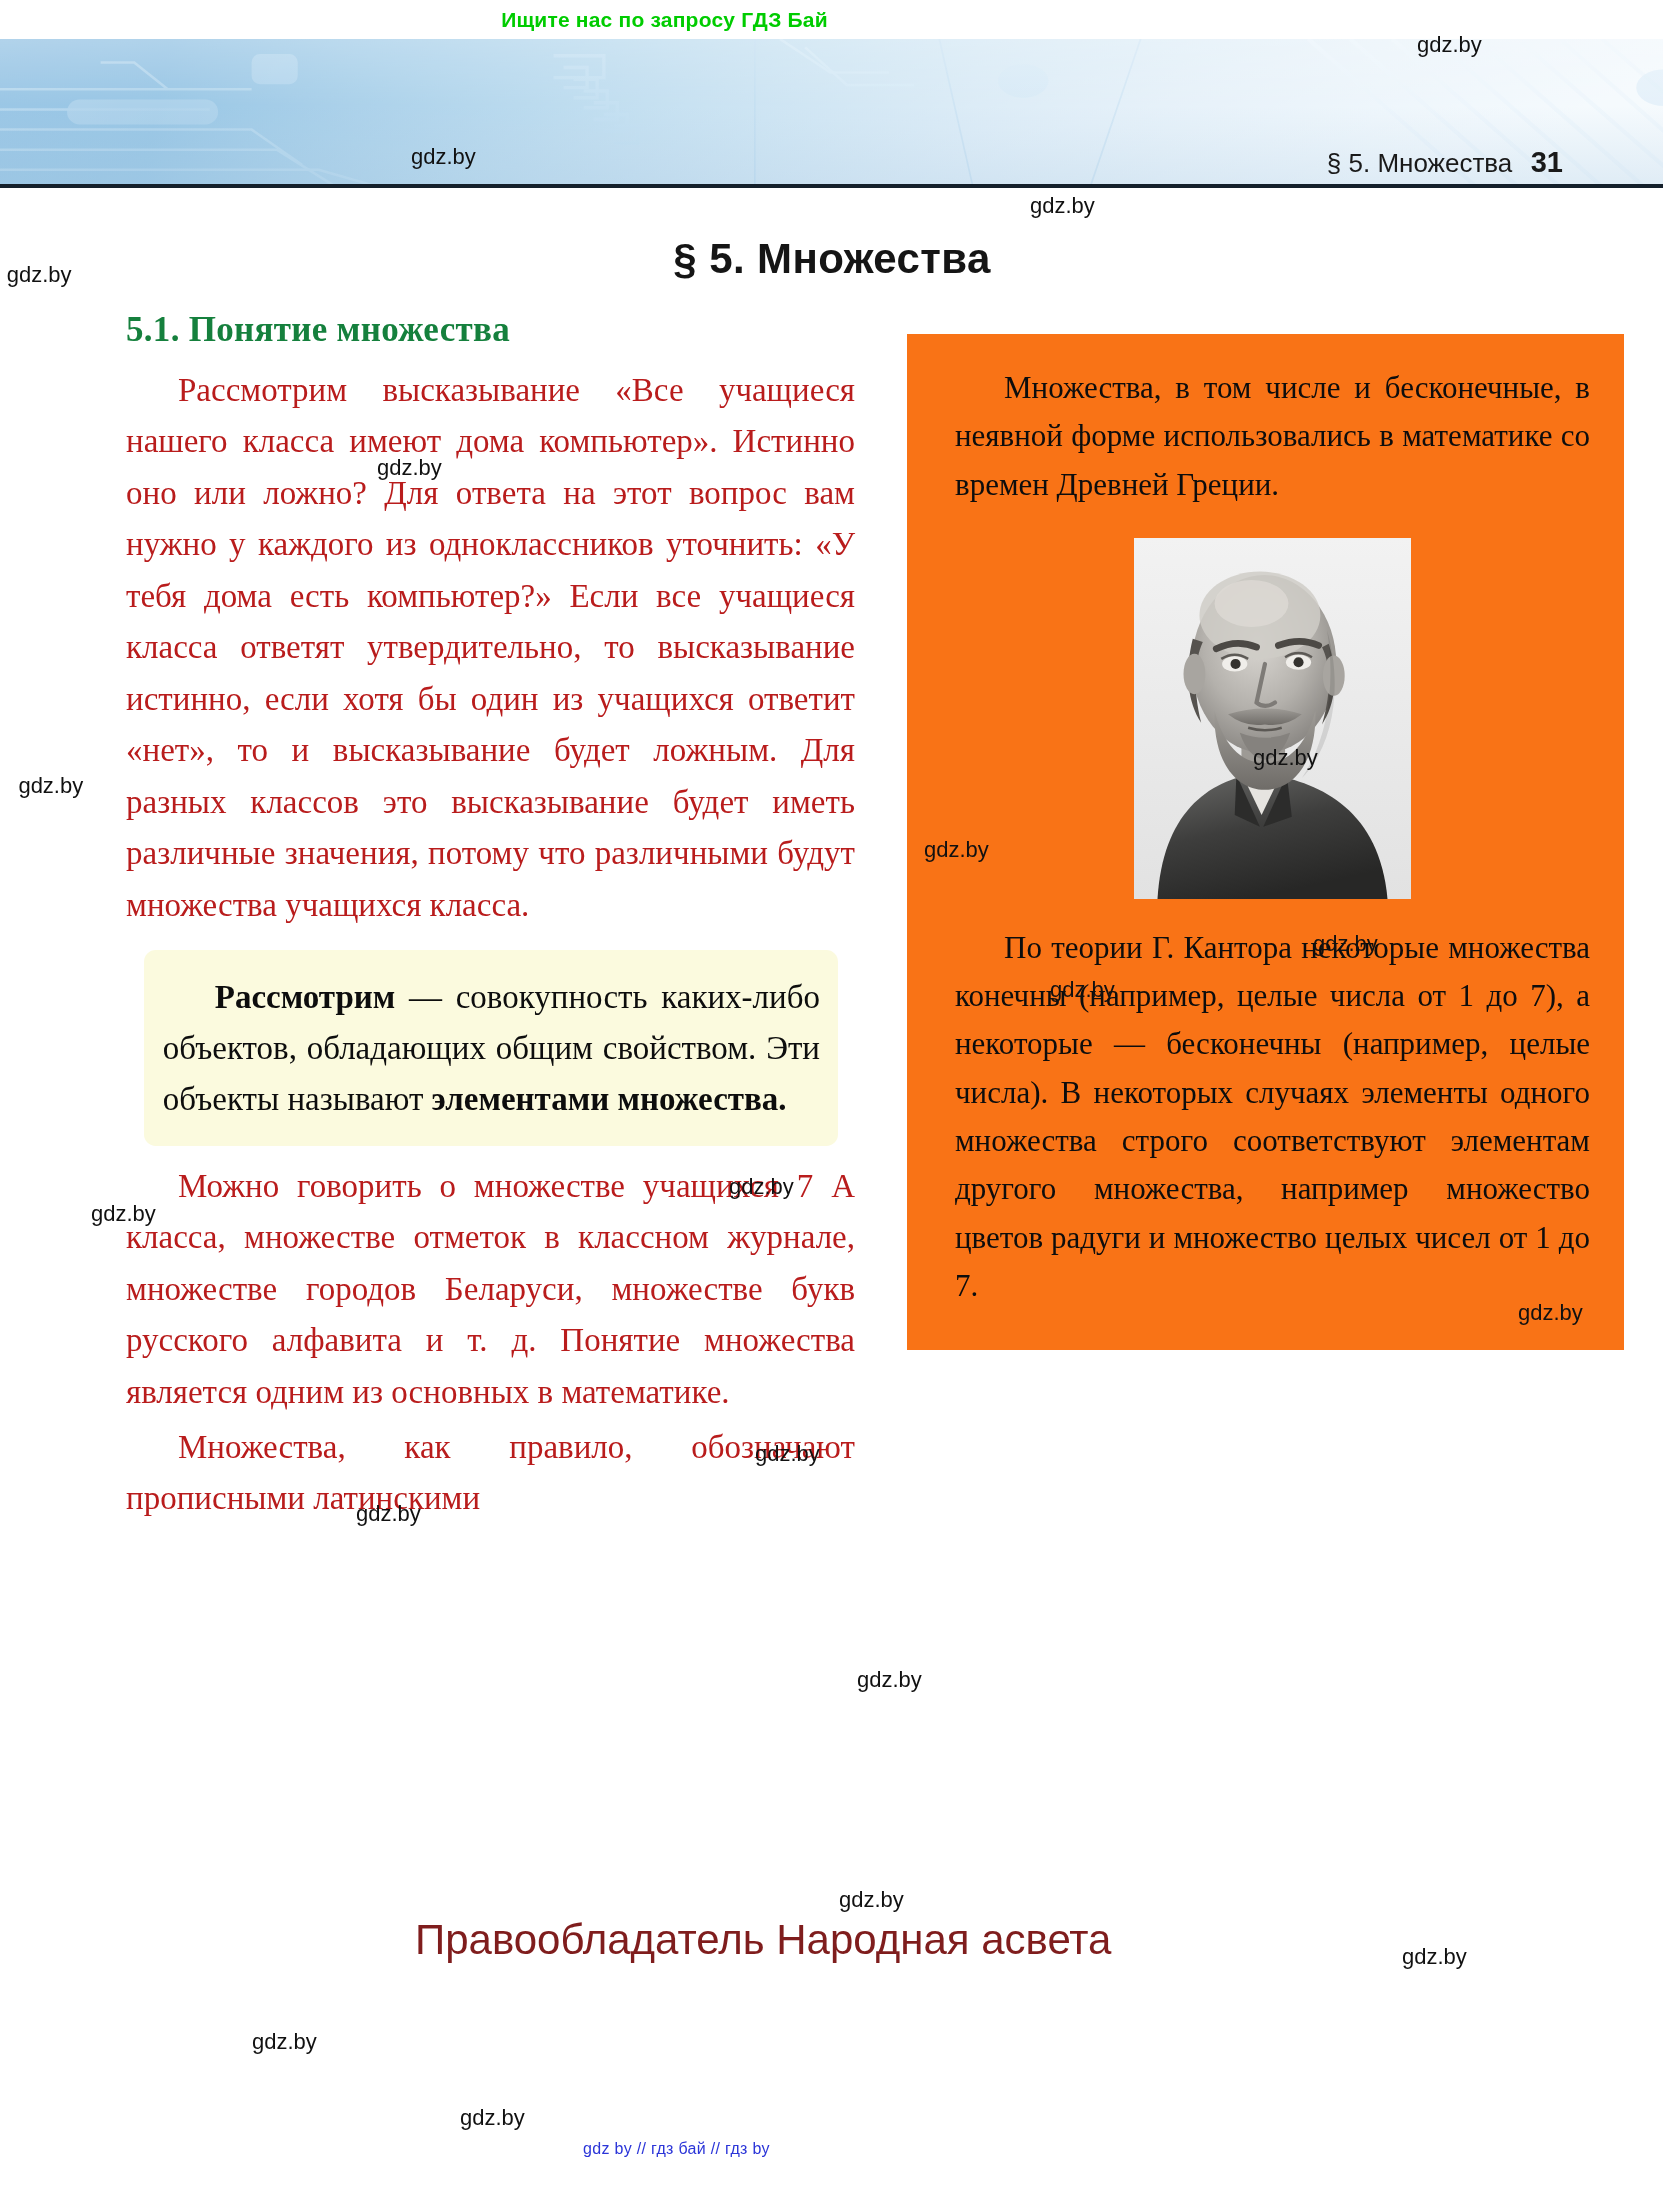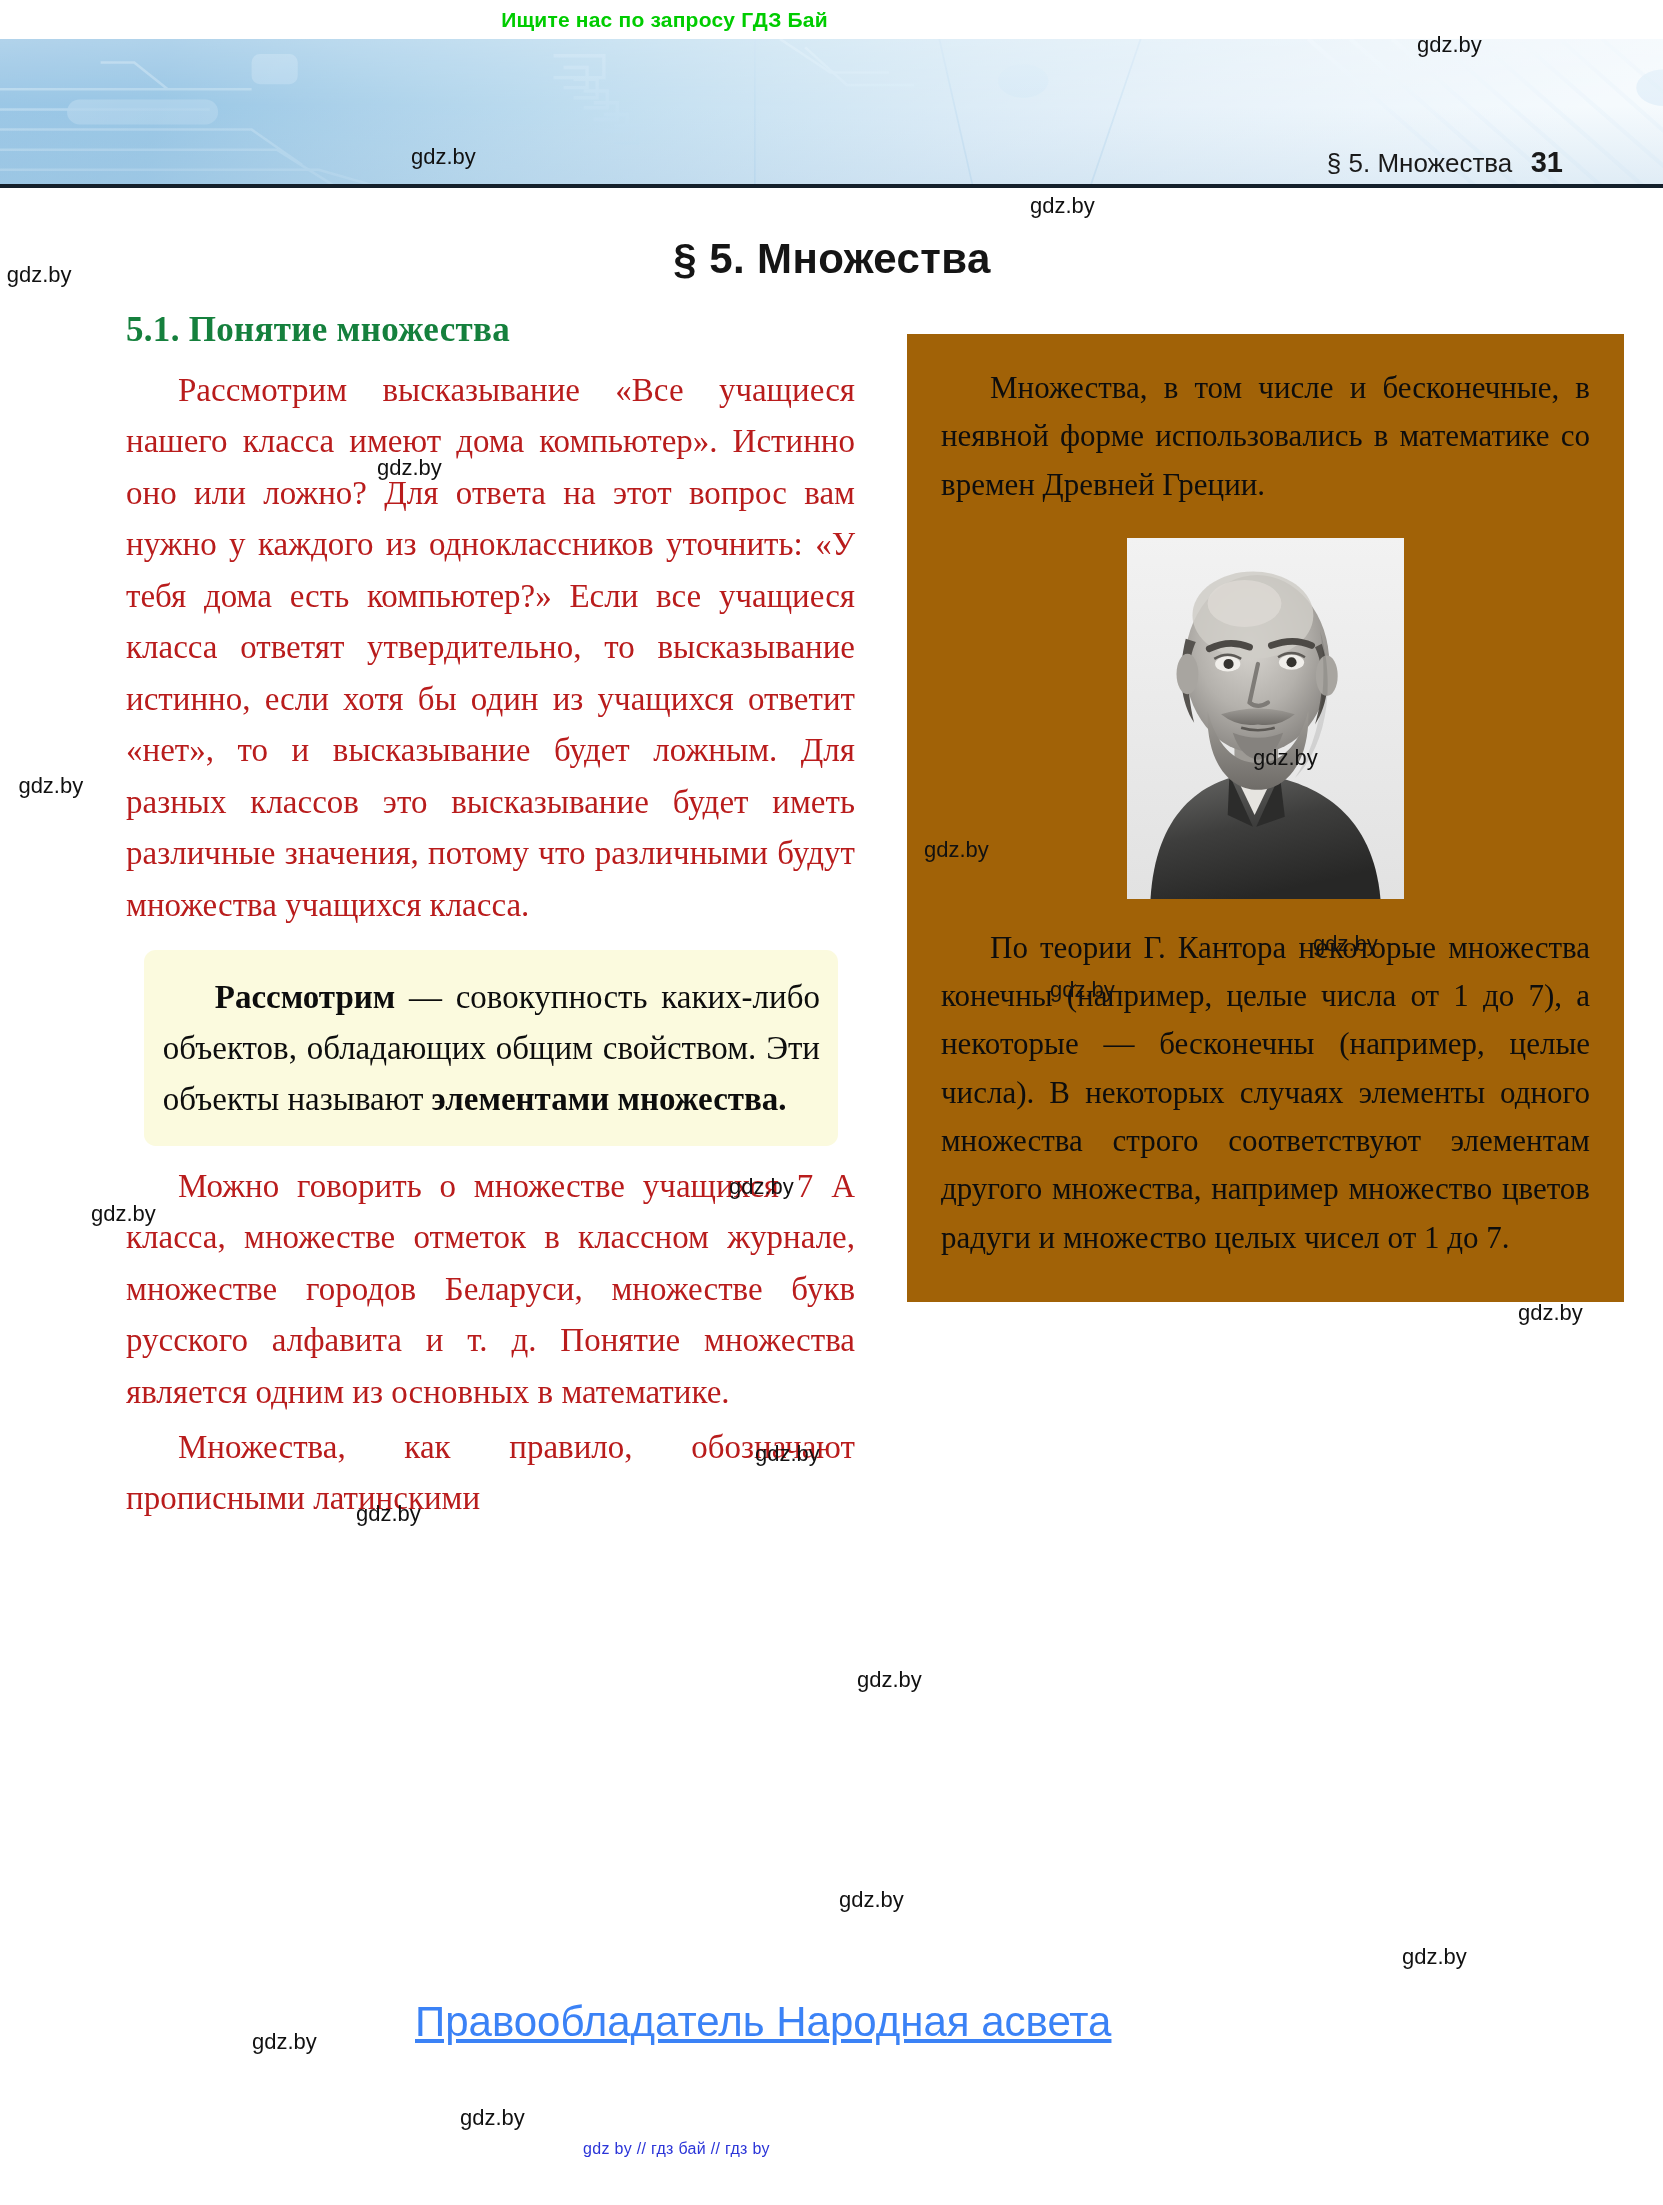--- a/index.html
+++ b/index.html
@@ -137,22 +137,22 @@
     color: #0d0d0d;
   }
   .definition-box b { font-weight: bold; }
 
   
   .col-right {
     position: absolute;
     top: 334px;
     left: 907px;
     width: 717px;
-    background: #a16207;
-    padding: 30px 34px 40px 34px;
+    background: #f97316;
+    padding: 30px 34px 40px 48px;
     box-sizing: border-box;
   }
   .side-p {
     margin: 0;
     font-size: 31px;
     line-height: 1.56;
     text-align: justify;
     text-indent: 49px;
     color: #0d0d0d;
   }
@@ -179,26 +179,25 @@
     font-family: "Liberation Sans", sans-serif;
     font-size: 22px;
     color: #111;
     pointer-events: none;
     white-space: nowrap;
   }
 
   .copyright-wm {
     position: absolute;
     left: 415px;
-    top: 1998px;
+    top: 1916px;
     font-family: "Liberation Sans", sans-serif;
     font-size: 42px;
-    color: #3b82f6;
+    color: #7f1d1d;
     white-space: nowrap;
-    text-decoration: underline;
   }
 
   .footer-links {
     position: absolute;
     left: 0;
     top: 2140px;
     width: 1353px;
     text-align: center;
     font-family: "Liberation Sans", sans-serif;
     font-size: 16px;

